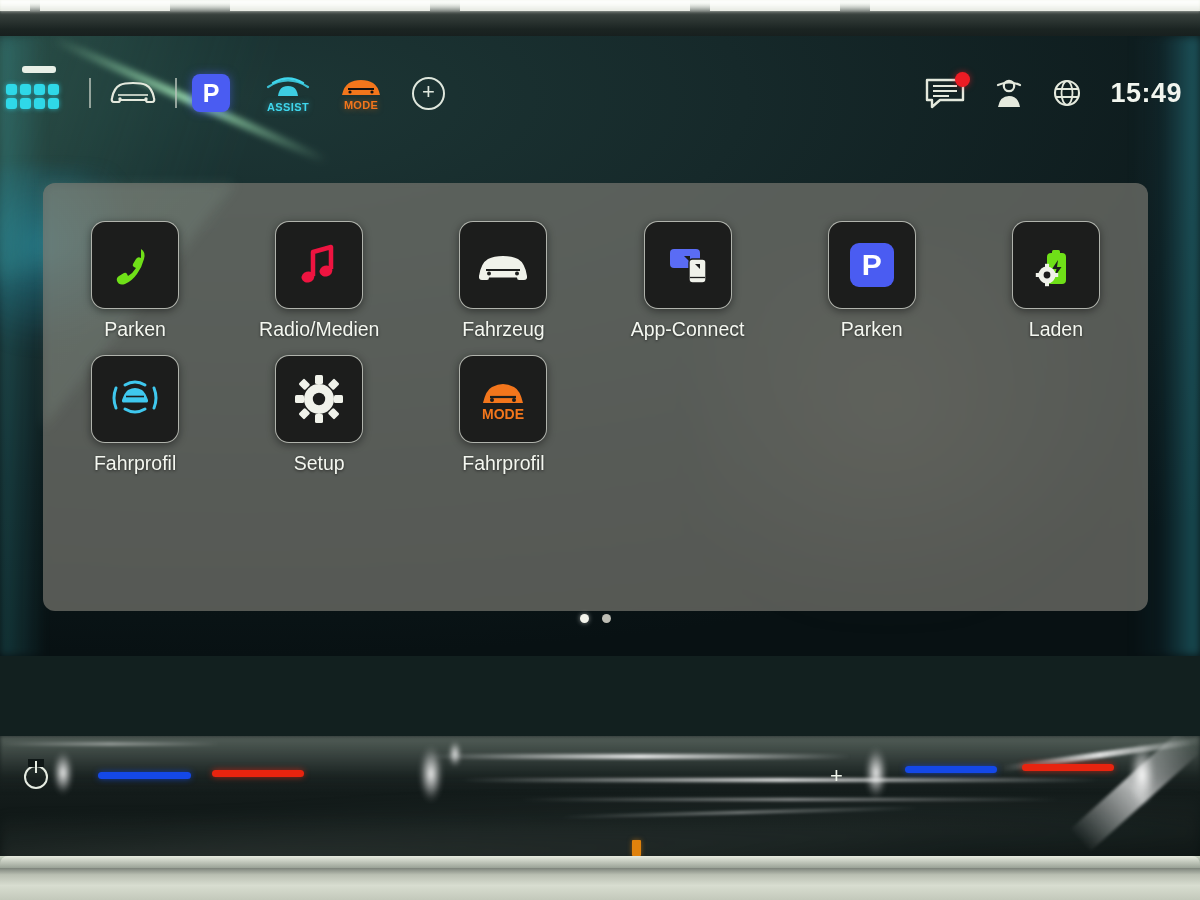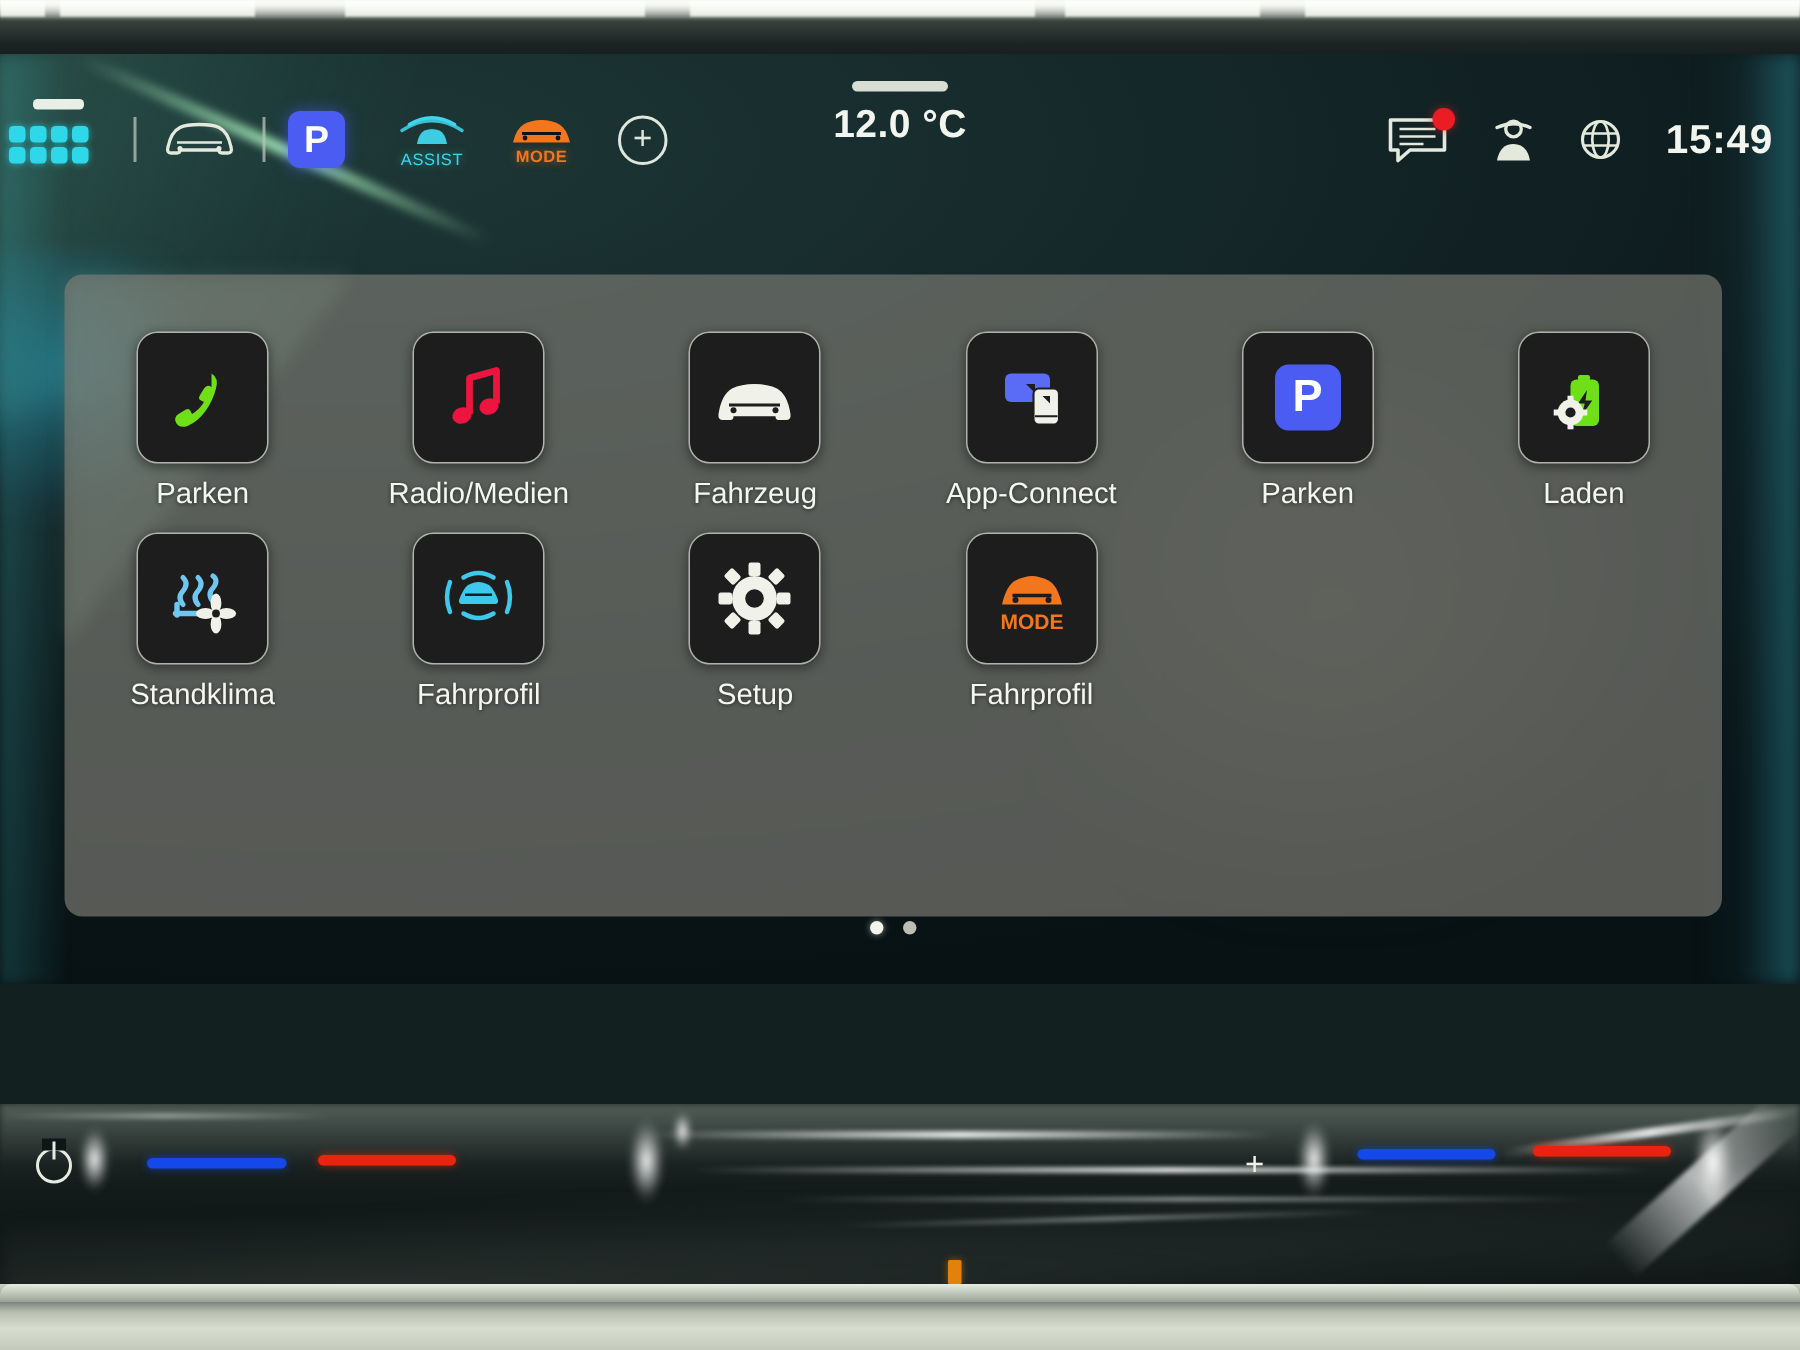--- a/index.html
+++ b/index.html
@@ -102,21 +102,21 @@
 
   .sb-icon{ display:flex; align-items:center; justify-content:center; }
 
   .pbadge{
     width:38px;height:38px;border-radius:8px;background:#4a5cf2;
     display:flex;align-items:center;justify-content:center;
     color:#fff;font-size:25px;font-weight:700;line-height:1;
     box-shadow:0 0 10px rgba(74,92,242,.55);
   }
   .assist-wrap{display:flex;flex-direction:column;align-items:center;gap:1px;color:#3fd6ec;}
-  .assist-lbl{font-size:11px;font-weight:400;letter-spacing:.4px;text-shadow:0 0 6px #3fd6ec88;}
+  .assist-lbl{font-size:11px;font-weight:700;letter-spacing:.4px;text-shadow:0 0 6px #3fd6ec88;}
   .mode-wrap{display:flex;flex-direction:column;align-items:center;gap:0px;color:#f3761c;}
   .mode-lbl{font-size:11px;font-weight:800;letter-spacing:.3px;text-shadow:0 0 6px #f3761c88;}
 
   .plus-btn{
     width:33px;height:33px;border-radius:50%;border:2px solid #dfe7dd;
     display:flex;align-items:center;justify-content:center;color:#dfe7dd;font-size:22px;line-height:0;
     padding-bottom:2px;
   }
 
   
@@ -303,24 +303,20 @@
           <span class="mode-lbl">MODE</span>
         </div>
 
         <div style="width:28px"></div>
 
         <div class="plus-btn">
           <span>+</span>
         </div>
       </div>
 
-      <div class="sb-center">
-        <div class="pill"></div>
-        <div class="temp">12.0 °C</div>
-      </div>
 
       <div class="sb-right">
         <div class="msg-icon sb-icon">
           <svg width="42" height="34" viewBox="0 0 42 34">
             <path d="M3 4 h36 v20 h-23 l-8 7 v-7 h-5z" fill="none" stroke="#e4e9dd" stroke-width="2.4" stroke-linejoin="round"></path>
             <path d="M9 10 h24 M9 15 h24 M9 20 h16" stroke="#e4e9dd" stroke-width="1.8"></path>
           </svg>
           <span class="msg-dot"></span>
         </div>
 
@@ -416,41 +412,20 @@
                   <rect x="7" y="16.2" width="4" height="4"></rect>
                   <rect x="-2.2" y="7" width="4" height="4"></rect>
                   <rect x="16.2" y="7" width="4" height="4"></rect>
                 </g>
               </g>
             </svg>
           </div>
           <div class="app-label">Laden</div>
         </div>
 
-        <div class="app">
-          <div class="tile">
-            <svg width="54" height="52" viewBox="0 0 54 52">
-              <g stroke="#6fc6f0" stroke-width="3.4" fill="none" stroke-linecap="round">
-                <path d="M14 30 q-4-5 0-9 q4-5 0-9"></path>
-                <path d="M24 30 q-4-5 0-9 q4-5 0-9"></path>
-                <path d="M34 28 q-4-5 0-9 q4-5 0-8"></path>
-              </g>
-              <path d="M9 36 h22" stroke="#6fc6f0" stroke-width="3.6" stroke-linecap="round"></path>
-              <path d="M10 30 v7" stroke="#6fc6f0" stroke-width="3.6" stroke-linecap="round"></path>
-              <g transform="translate(36,36)" fill="#f0f2ea">
-                <ellipse cx="0" cy="-7" rx="3.6" ry="6.4"></ellipse>
-                <ellipse cx="0" cy="7" rx="3.6" ry="6.4"></ellipse>
-                <ellipse cx="-7" cy="0" rx="6.4" ry="3.6"></ellipse>
-                <ellipse cx="7" cy="0" rx="6.4" ry="3.6"></ellipse>
-                <circle cx="0" cy="0" r="2.6" fill="#1c1d1c"></circle>
-              </g>
-            </svg>
-          </div>
-          <div class="app-label">Standklima</div>
-        </div>
 
         <div class="app">
           <div class="tile">
             <svg width="56" height="50" viewBox="0 0 56 50">
               <path d="M15 26 q3-8 6-10 q4-2 7-2 q3 0 7 2 q3 2 6 10 q.4 2.6-2 2.6 h-22 q-2.4 0-2-2.6z" fill="#3fc8ee"></path>
               <path d="M19 22.5 h18" stroke="#1c1d1c" stroke-width="1.6"></path>
               <g fill="none" stroke="#3fc8ee" stroke-width="3" stroke-linecap="round">
                 <path d="M18 11 q10-6 20 0"></path>
                 <path d="M18 35 q10 6 20 0"></path>
                 <path d="M9 14 q-4 10 0 20"></path>

